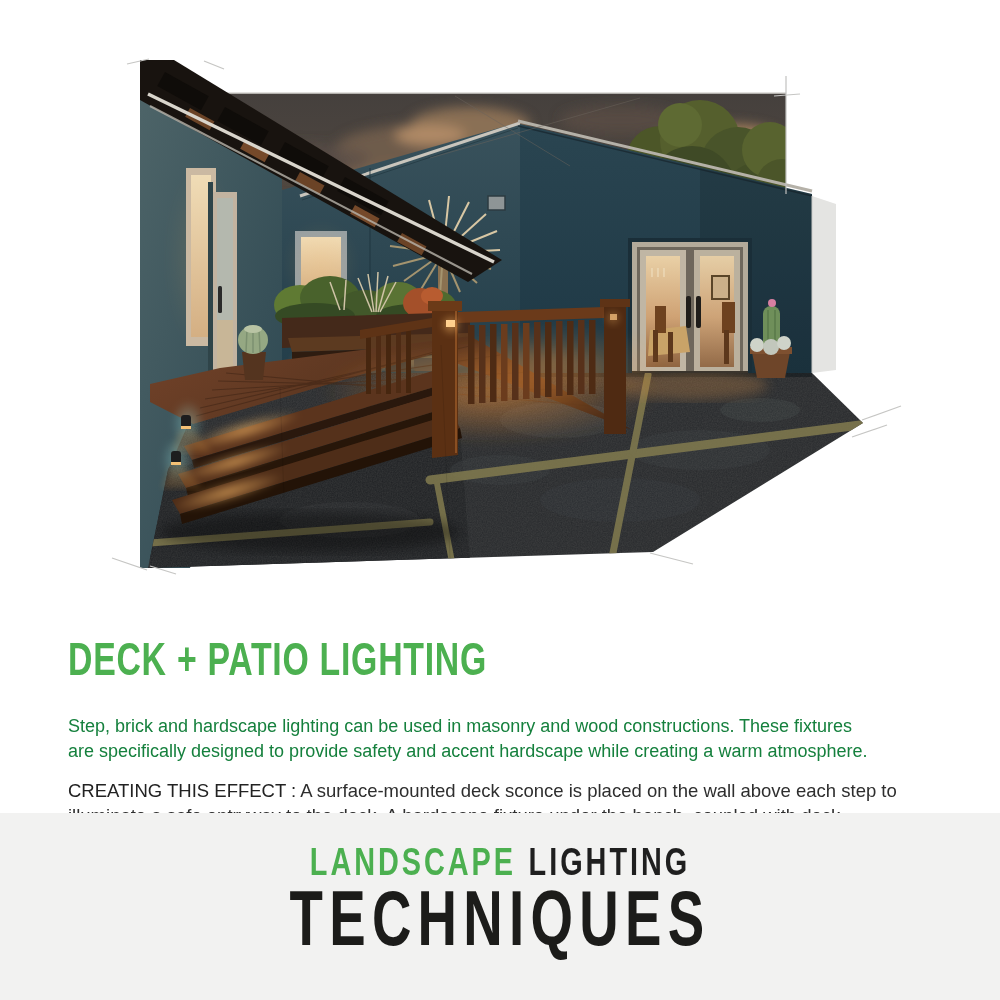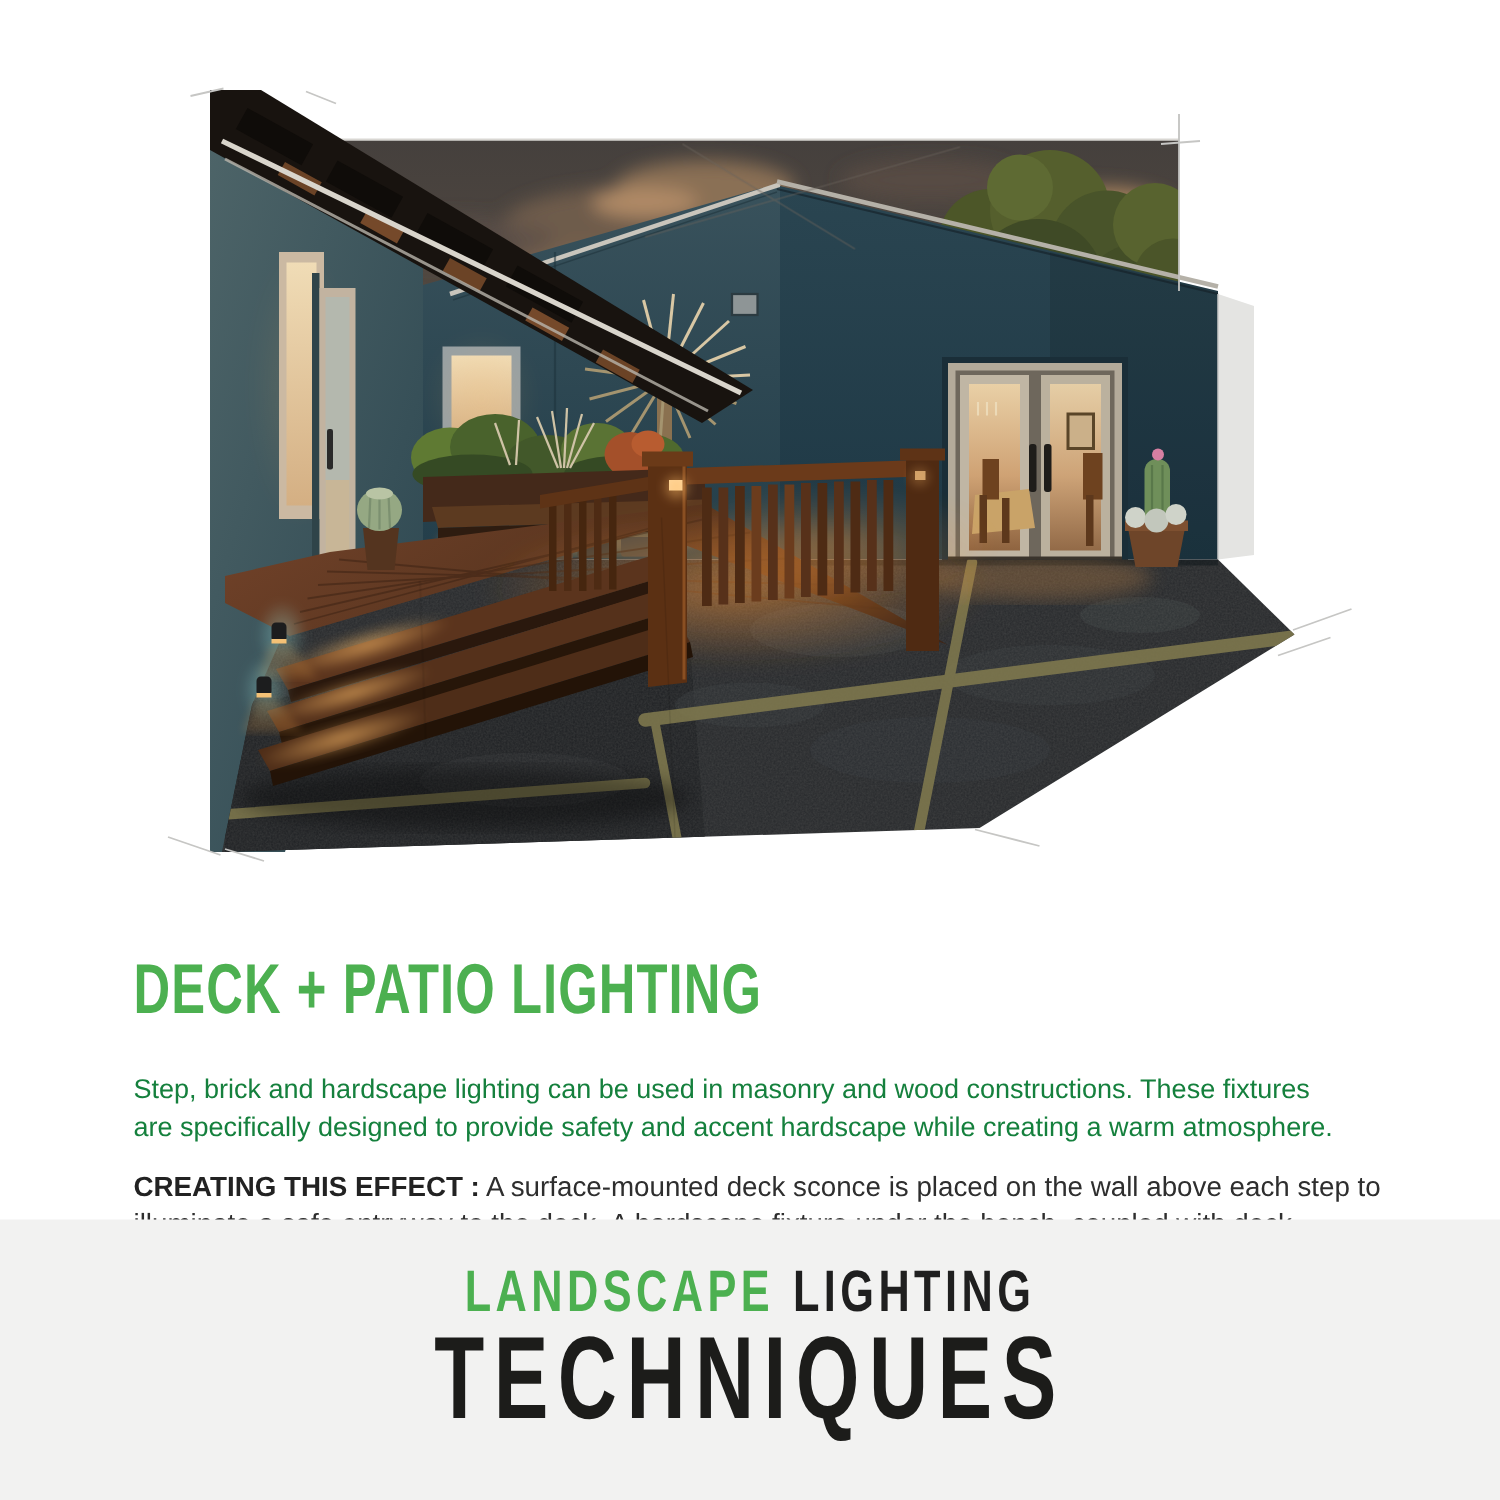--- a/index.html
+++ b/index.html
@@ -1,29 +1,29 @@
 <!DOCTYPE html>
 <html><head>
 <meta charset="utf-8">
 <style>
   html,body{margin:0;padding:0;}
   body{
     width:1000px;height:1000px;position:relative;background:#ffffff;
     font-family:"Liberation Sans", sans-serif;overflow:hidden;
   }
   #artwork{position:absolute;left:0;top:0;width:1000px;height:620px;}
-  .text-section{position:absolute;left:89px;top:604px;width:880px;}
+  .text-section{position:absolute;left:68px;top:604px;width:880px;}
   .headline{
     color:#4cb050;font-weight:bold;font-size:47px;letter-spacing:1px;
     transform:scaleX(.72);transform-origin:left center;white-space:nowrap;line-height:1;
   }
   .body-copy{margin-top:16px;color:#15803d;font-size:18px;line-height:25.5px;}
   .body-copy .line{white-space:nowrap;}
   .effect-copy{margin-top:13px;color:#2e2e2e;font-size:18.5px;line-height:25.5px;}
-  .effect-label{font-weight:bold;color:#222;}
+  .effect-label{font-weight:normal;color:#222;}
   footer{
     position:absolute;left:0;top:813px;width:1000px;height:187px;background:#f2f2f1;
   }
   .footer-line1{
     position:absolute;top:29px;left:0;width:100%;display:flex;justify-content:center;gap:17px;
     font-weight:bold;font-size:39px;letter-spacing:4px;line-height:1;
     transform:scaleX(.74);transform-origin:center;white-space:nowrap;
   }
   .footer-line1 .accent{color:#4cb050;}
   .footer-line1 .rest{color:#1f1f1f;}

